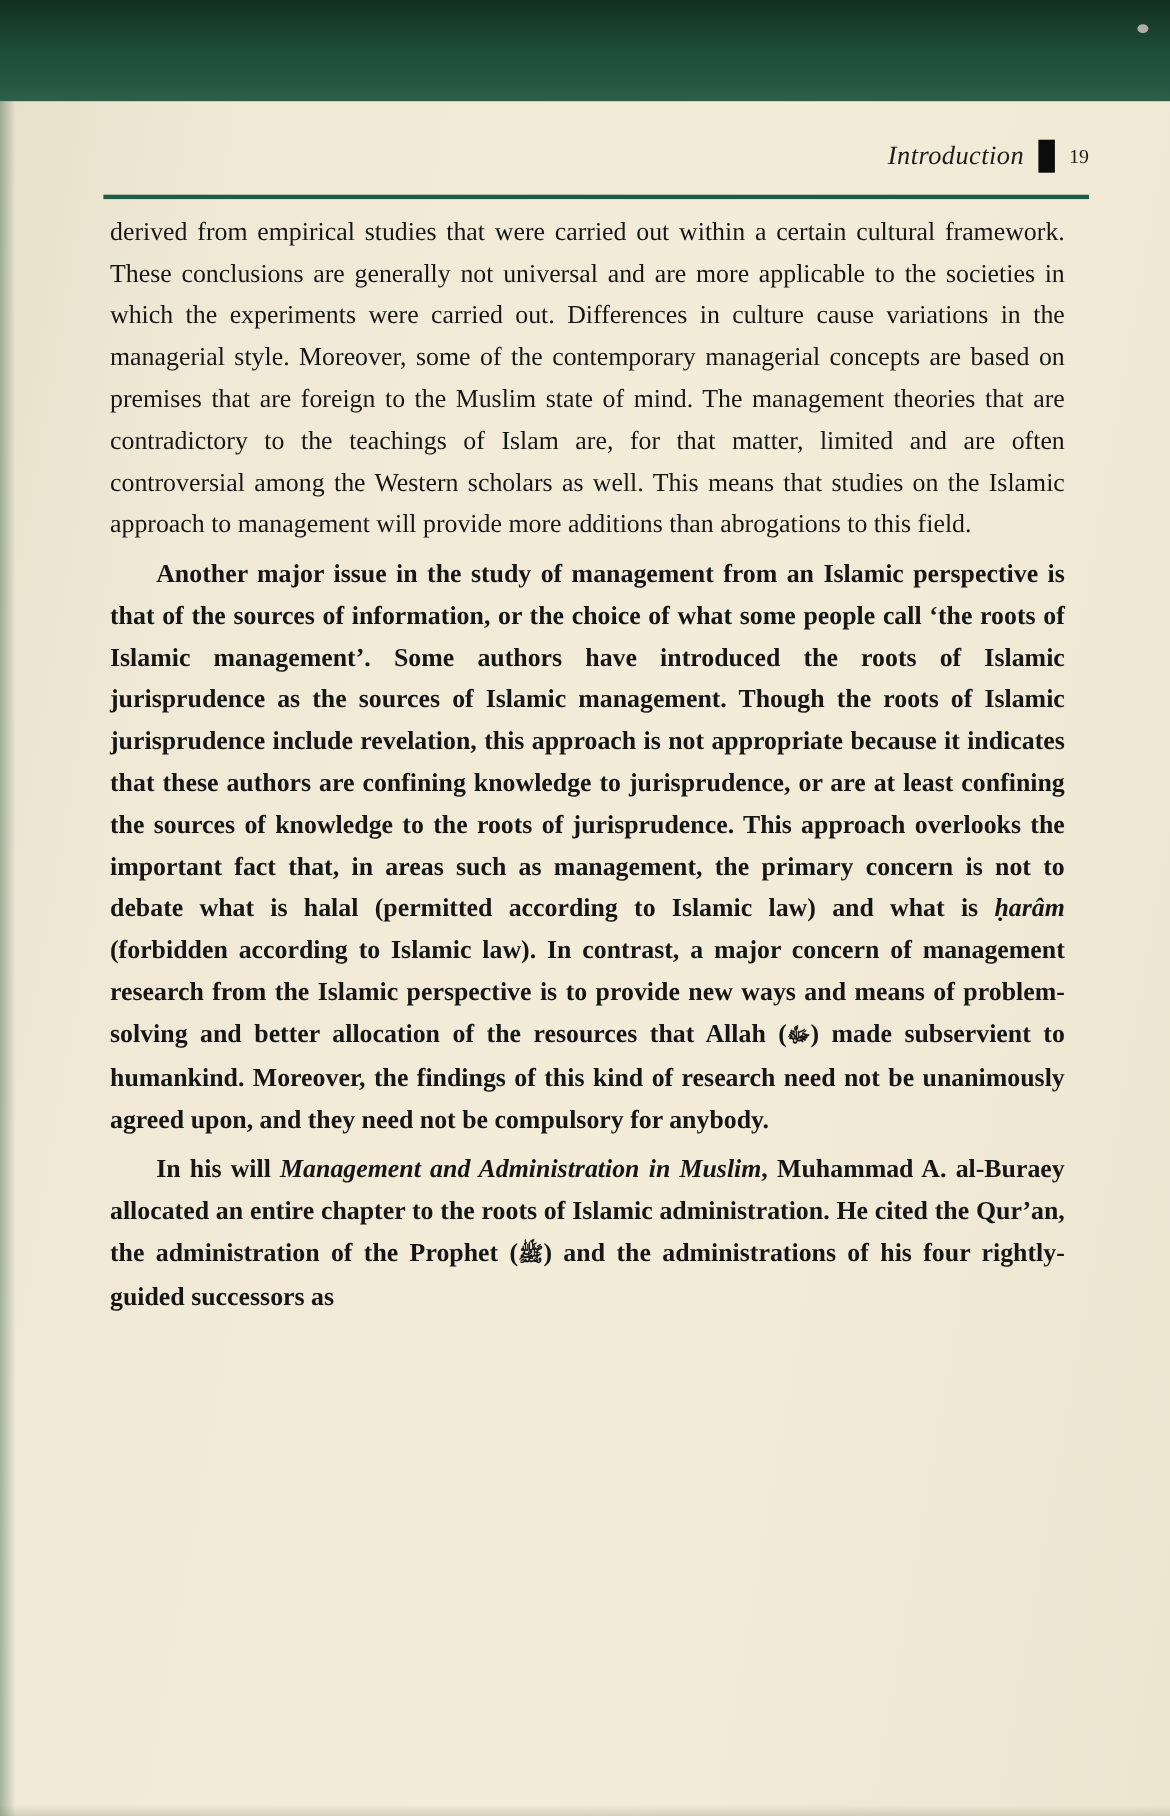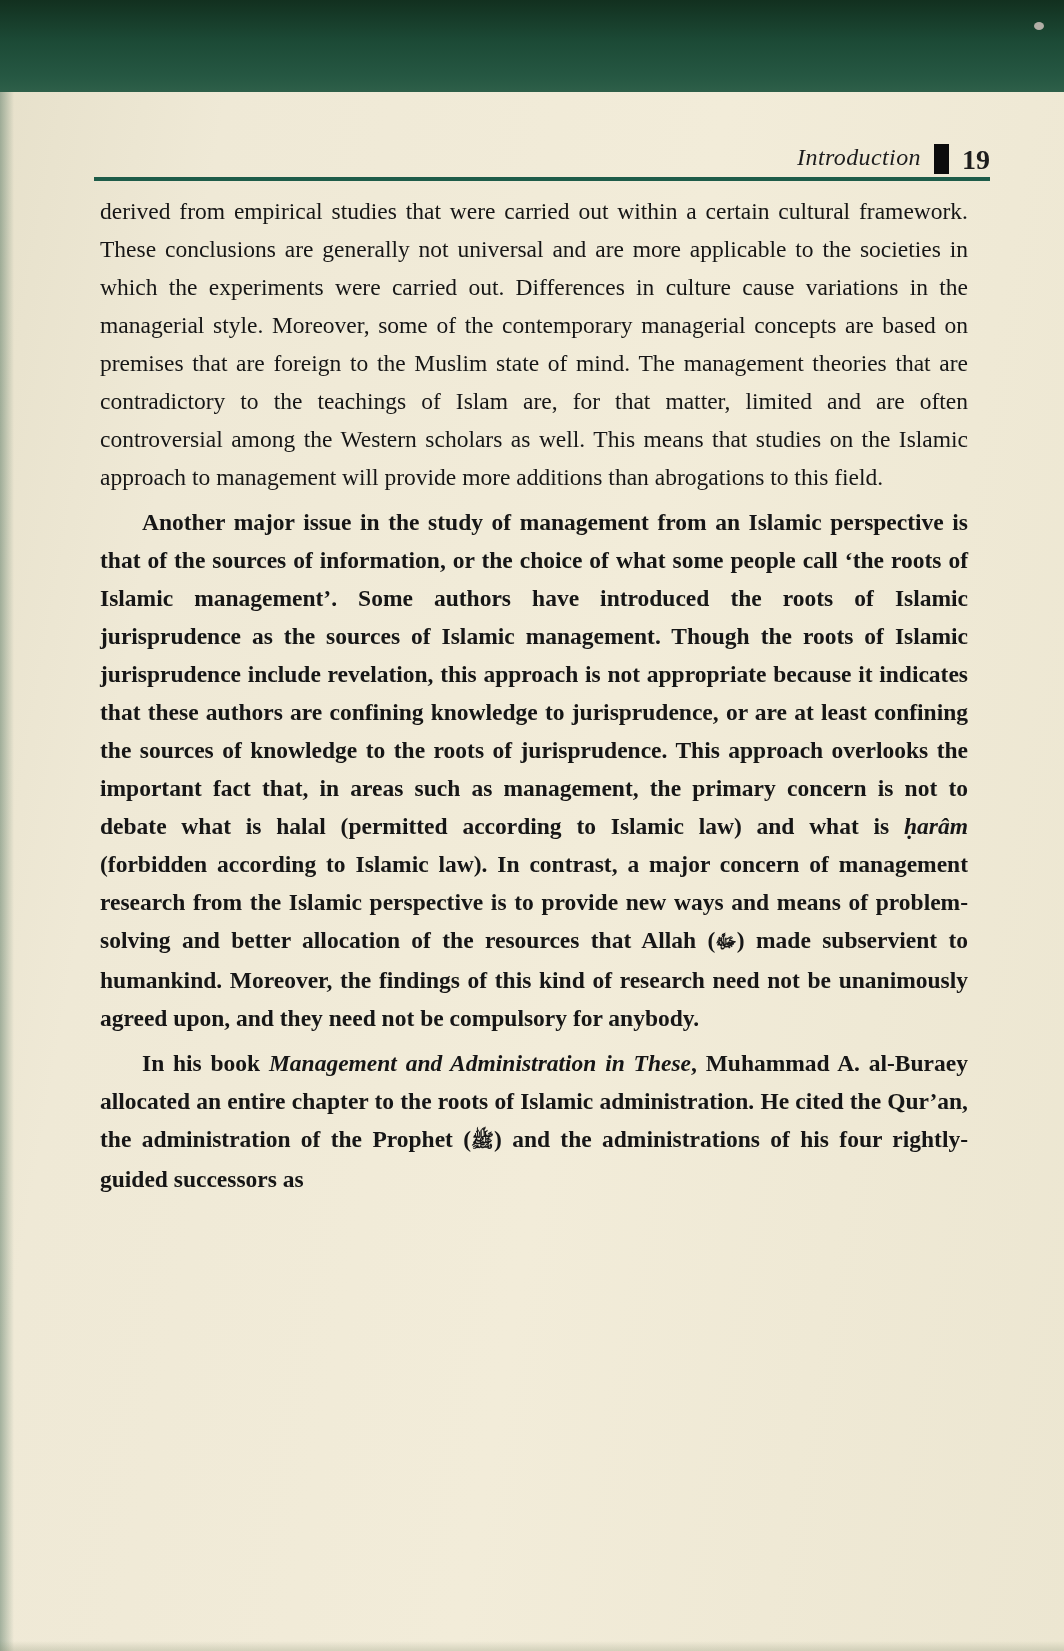--- a/index.html
+++ b/index.html
@@ -44,38 +44,36 @@
     position: absolute;
     left: 0; right: 0; bottom: 0;
     height: 10px;
     background: linear-gradient(0deg, rgba(120, 130, 100, 0.25), rgba(120,130,100,0));
   }
   .running-header {
     position: absolute;
     top: 127px;
     right: 74px;
     display: flex;
-    align-items: flex-start;
+    align-items: center;
     gap: 13px;
     color: #1d1d1d;
-    margin-top: 17px;
   }
   .running-header .title {
     font-style: italic;
     font-size: 24px;
     letter-spacing: 0.4px;
   }
   .running-header .block {
     width: 15px;
     height: 30px;
     background: #0c0c0c;
   }
   .running-header .page-num {
-    font-size: 28px;
-    font-weight: bold;
+    font-size: 18px;
   }
   .header-rule {
     position: absolute;
     top: 177px;
     left: 94px;
     width: 896px;
     height: 4px;
     background: #1e5c49;
   }
   .content {
@@ -118,18 +116,18 @@
     <span class="block"></span>
     <span class="page-num">19</span>
   </div>
 
   <div class="header-rule"></div>
 
   <div class="content">
 
   <p><span>derived from empirical studies that were carried out within a certain cultural framework. These conclusions are generally not universal and are more applicable to the societies in which the experiments were carried out. Differences in culture cause variations in the managerial style. Moreover, some of the contemporary managerial concepts are based on premises that are foreign to the Muslim state of mind. The management theories that are contradictory to the teachings of Islam are, for that matter, limited and are often controversial among the Western scholars as well. This means that studies on the Islamic approach to management will provide more additions than abrogations to this field.</span></p>
       <p class="indent"><span>Another major issue in the study of management from an Islamic perspective is that of the sources of information, or the choice of what some people call ‘the roots of Islamic management’. Some authors have introduced the roots of Islamic jurisprudence as the sources of Islamic management. Though the roots of Islamic jurisprudence include revelation, this approach is not appropriate because it indicates that these authors are confining knowledge to jurisprudence, or are at least confining the sources of knowledge to the roots of jurisprudence. This approach overlooks the important fact that, in areas such as management, the primary concern is not to debate what is halal (permitted according to Islamic law) and what is </span><span class="italic">ḥarâm</span><span> (forbidden according to Islamic law). In contrast, a major concern of management research from the Islamic perspective is to provide new ways and means of problem-solving and better allocation of the resources that Allah (</span><span class="glyph">ﷻ</span><span>) made subservient to humankind. Moreover, the findings of this kind of research need not be unanimously agreed upon, and they need not be compulsory for anybody.</span></p>
-      <p class="indent"><span>In his book </span><span class="italic">Management and Administration in These</span><span>, Muhammad A. al-Buraey allocated an entire chapter to the roots of Islamic administration. He cited the Qur’an, the administration of the Prophet (</span><span class="glyph">ﷺ</span><span>) and the administrations of his four rightly-guided successors as</span></p>
+      <p class="indent"><span>In his will </span><span class="italic">Management and Administration in Muslim</span><span>, Muhammad A. al-Buraey allocated an entire chapter to the roots of Islamic administration. He cited the Qur’an, the administration of the Prophet (</span><span class="glyph">ﷺ</span><span>) and the administrations of his four rightly-guided successors as</span></p>
     </div>
 
   <div class="bottom-edge"></div>
 
 </div>
 
 </body></html>

